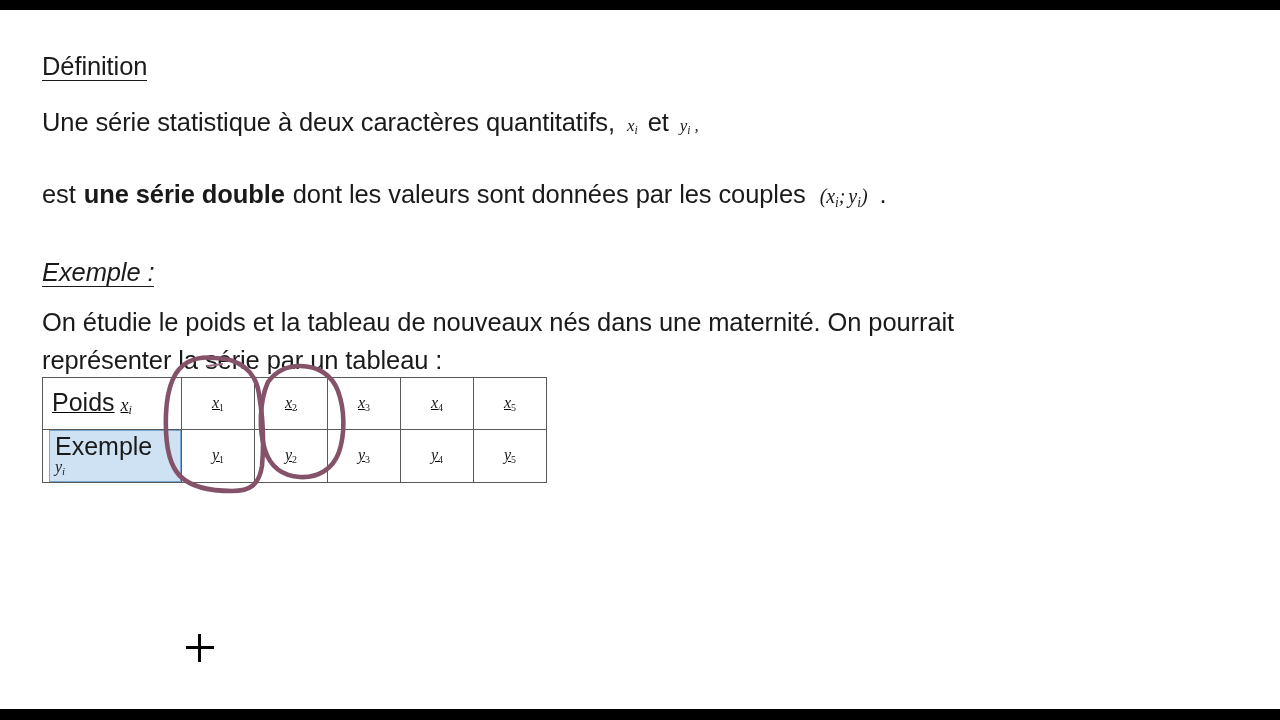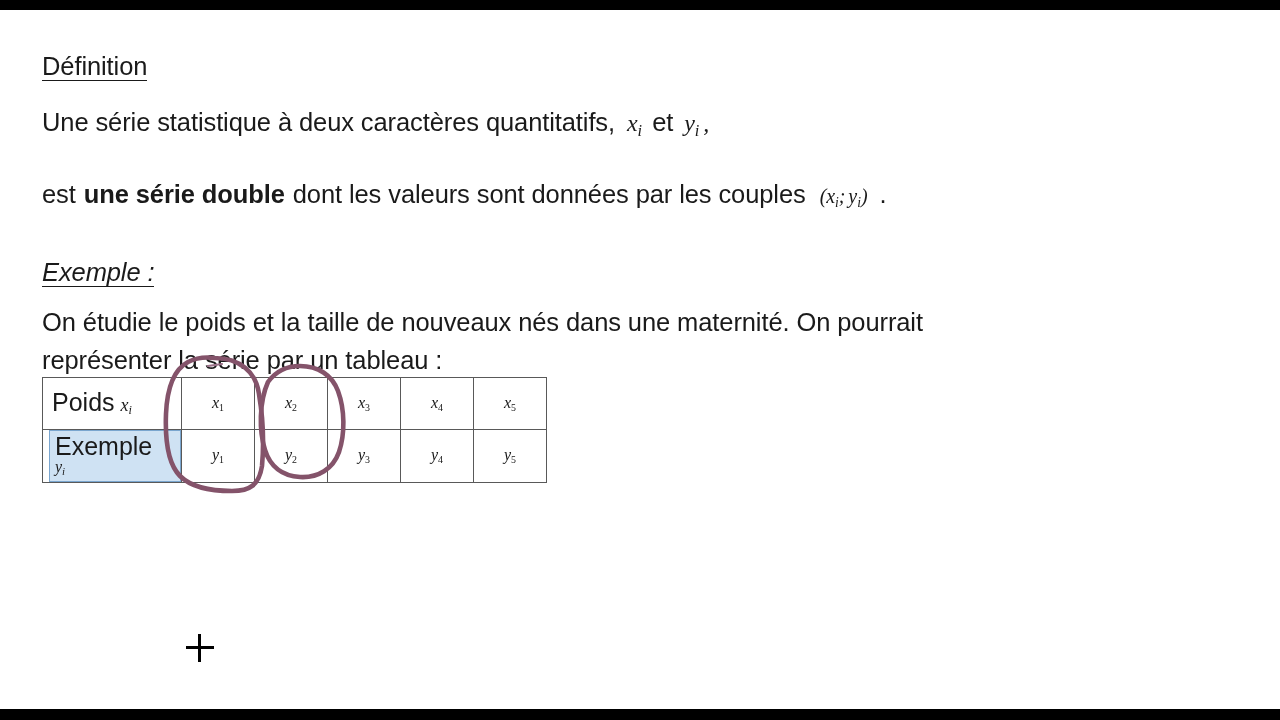--- a/index.html
+++ b/index.html
@@ -49,40 +49,41 @@
     border-bottom: 1.6px solid #1a1a1a;
     display: inline-block;
     padding-bottom: 0;
   }
   .bold { font-weight: bold; }
 
   
   .math {
     font-family: "Liberation Serif", serif;
     font-style: italic;
-    font-size: 24px;
+    font-size: 17px;
     color: #1a1a1a;
     white-space: nowrap;
   }
   .math .sub {
     font-size: 0.68em;
     vertical-align: -0.28em;
     font-style: italic;
     letter-spacing: 0;
   }
   .math.big { font-size: 20px; }
 
   
   #series-table {
     position: absolute;
     left: 42px;
     top: 367px;
     border-collapse: collapse;
     table-layout: fixed;
     background: #ffffff;
+    text-decoration: underline;
   }
   #series-table td {
     border: 1.3px solid #595959;
     height: 51px;
     text-align: center;
     vertical-align: middle;
     padding: 0;
     background: #ffffff;
   }
   #series-table td.labelcell {
@@ -156,21 +157,21 @@
     </div>
 
     <div class="txt" style="left:42px; top:172px;">
       <span>est</span><span style="display:inline-block;width:8px"></span><span class="bold">une série double</span><span style="display:inline-block;width:8px"></span><span>dont les valeurs sont données par les couples</span><span style="display:inline-block;width:14px"></span><span class="math big"><span>(</span><span>x</span><span class="sub">i</span><span>;</span><span style="display:inline-block;width:3px"></span><span>y</span><span class="sub">i</span><span>)</span></span><span style="display:inline-block;width:12px"></span><span>.</span>
     </div>
 
     <div class="txt" style="left:42px; top:250px;font-style:italic;">
       <span class="heading">Exemple  :</span>
     </div>
 
-    <div class="txt" style="left:42px; top:300px;">On étudie le poids et la taille de nouveaux nés dans une maternité. On pourrait</div>
+    <div class="txt" style="left:42px; top:300px;">On étudie le poids et la tableau de nouveaux nés dans une maternité. On pourrait</div>
     <div class="txt" style="left:42px; top:338px;">représenter la série par un tableau :</div>
 
     <table id="series-table">
       <tbody>
         <tr>
           <td class="labelcell">
             <span class="label-text">Poids</span><span style="display:inline-block;width:6px"></span><span class="math" style="font-size:18px"><span>x</span><span class="sub">i</span></span>
           </td>
           <td class="datacell"><span class="cell-math"><span>x</span><span class="sub">1</span></span></td>
           <td class="datacell"><span class="cell-math"><span>x</span><span class="sub">2</span></span></td>

